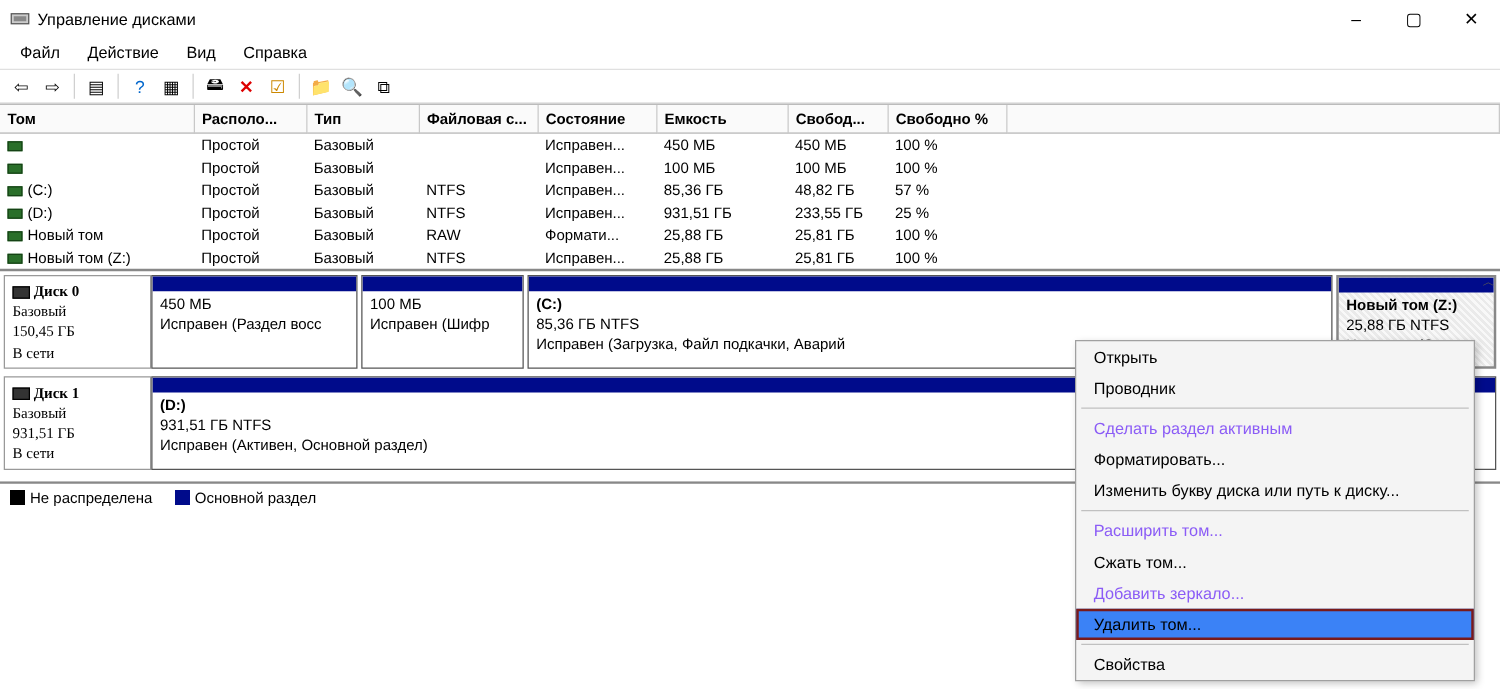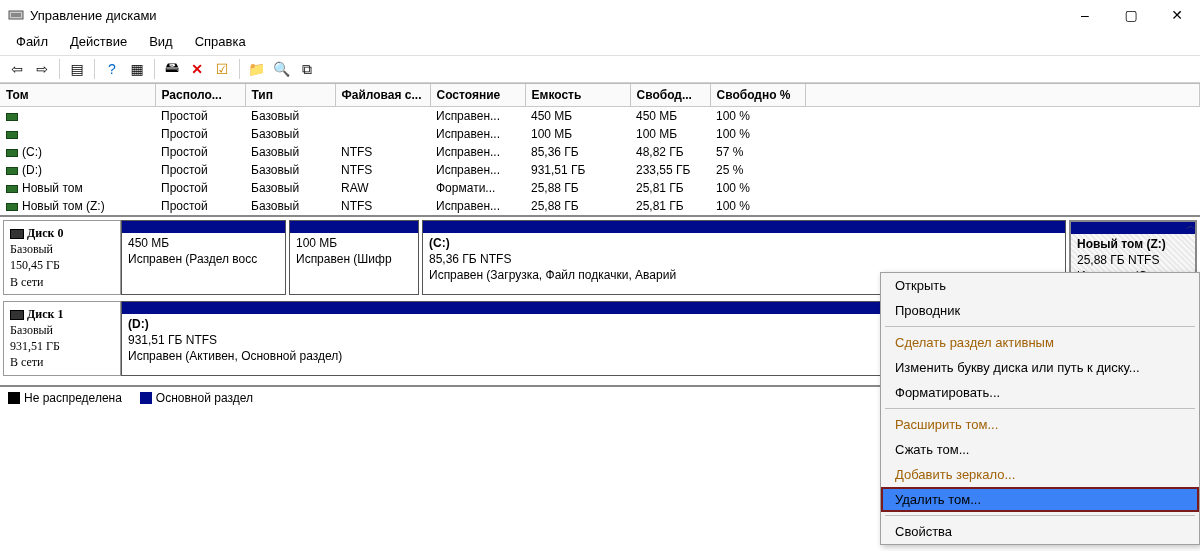--- a/index.html
+++ b/index.html
@@ -168,34 +168,34 @@
   .legend .sw {
     display: inline-block;
     width: 12px; height: 12px;
     margin-right: 4px;
     vertical-align: middle;
   }
   .legend .sw.black { background: #000; }
   .legend .sw.blue { background: #000b8b; }
   .ctxmenu {
     position: absolute;
-    right: 0;
+    right: 20px;
     top: 272px;
     width: 320px;
     background: #f4f4f4;
     border: 1px solid #a0a0a0;
     box-shadow: 2px 2px 6px rgba(0,0,0,0.25);
     font-size: 13px;
     z-index: 10;
   }
   .ctxmenu .citem {
     padding: 5px 14px;
     white-space: nowrap;
   }
-  .ctxmenu .citem.disabled { color: #a16207; }
+  .ctxmenu .citem.disabled { color: #8b5cf6; }
   .ctxmenu .citem.highlight {
     background: #3b82f6;
     border: 2px solid #7a1a1a;
     padding: 3px 12px;
   }
   .ctxmenu hr {
     border: none;
     border-top: 1px solid #c0c0c0;
     margin: 3px 4px;
   }
@@ -409,22 +409,22 @@
 <div class="legend">
   <span><span class="sw black"></span><span>Не распределена</span></span>
   <span><span class="sw blue"></span><span>Основной раздел</span></span>
 </div>
 
 <div class="ctxmenu">
   <div class="citem">Открыть</div>
   <div class="citem">Проводник</div>
   <hr>
   <div class="citem disabled">Сделать раздел активным</div>
+  <div class="citem">Форматировать...</div>
   <div class="citem">Изменить букву диска или путь к диску...</div>
-  <div class="citem">Форматировать...</div>
   <hr>
   <div class="citem disabled">Расширить том...</div>
   <div class="citem">Сжать том...</div>
   <div class="citem disabled">Добавить зеркало...</div>
   <div class="citem highlight">Удалить том...</div>
   <hr>
   <div class="citem">Свойства</div>
 </div>
 
 </body></html>

